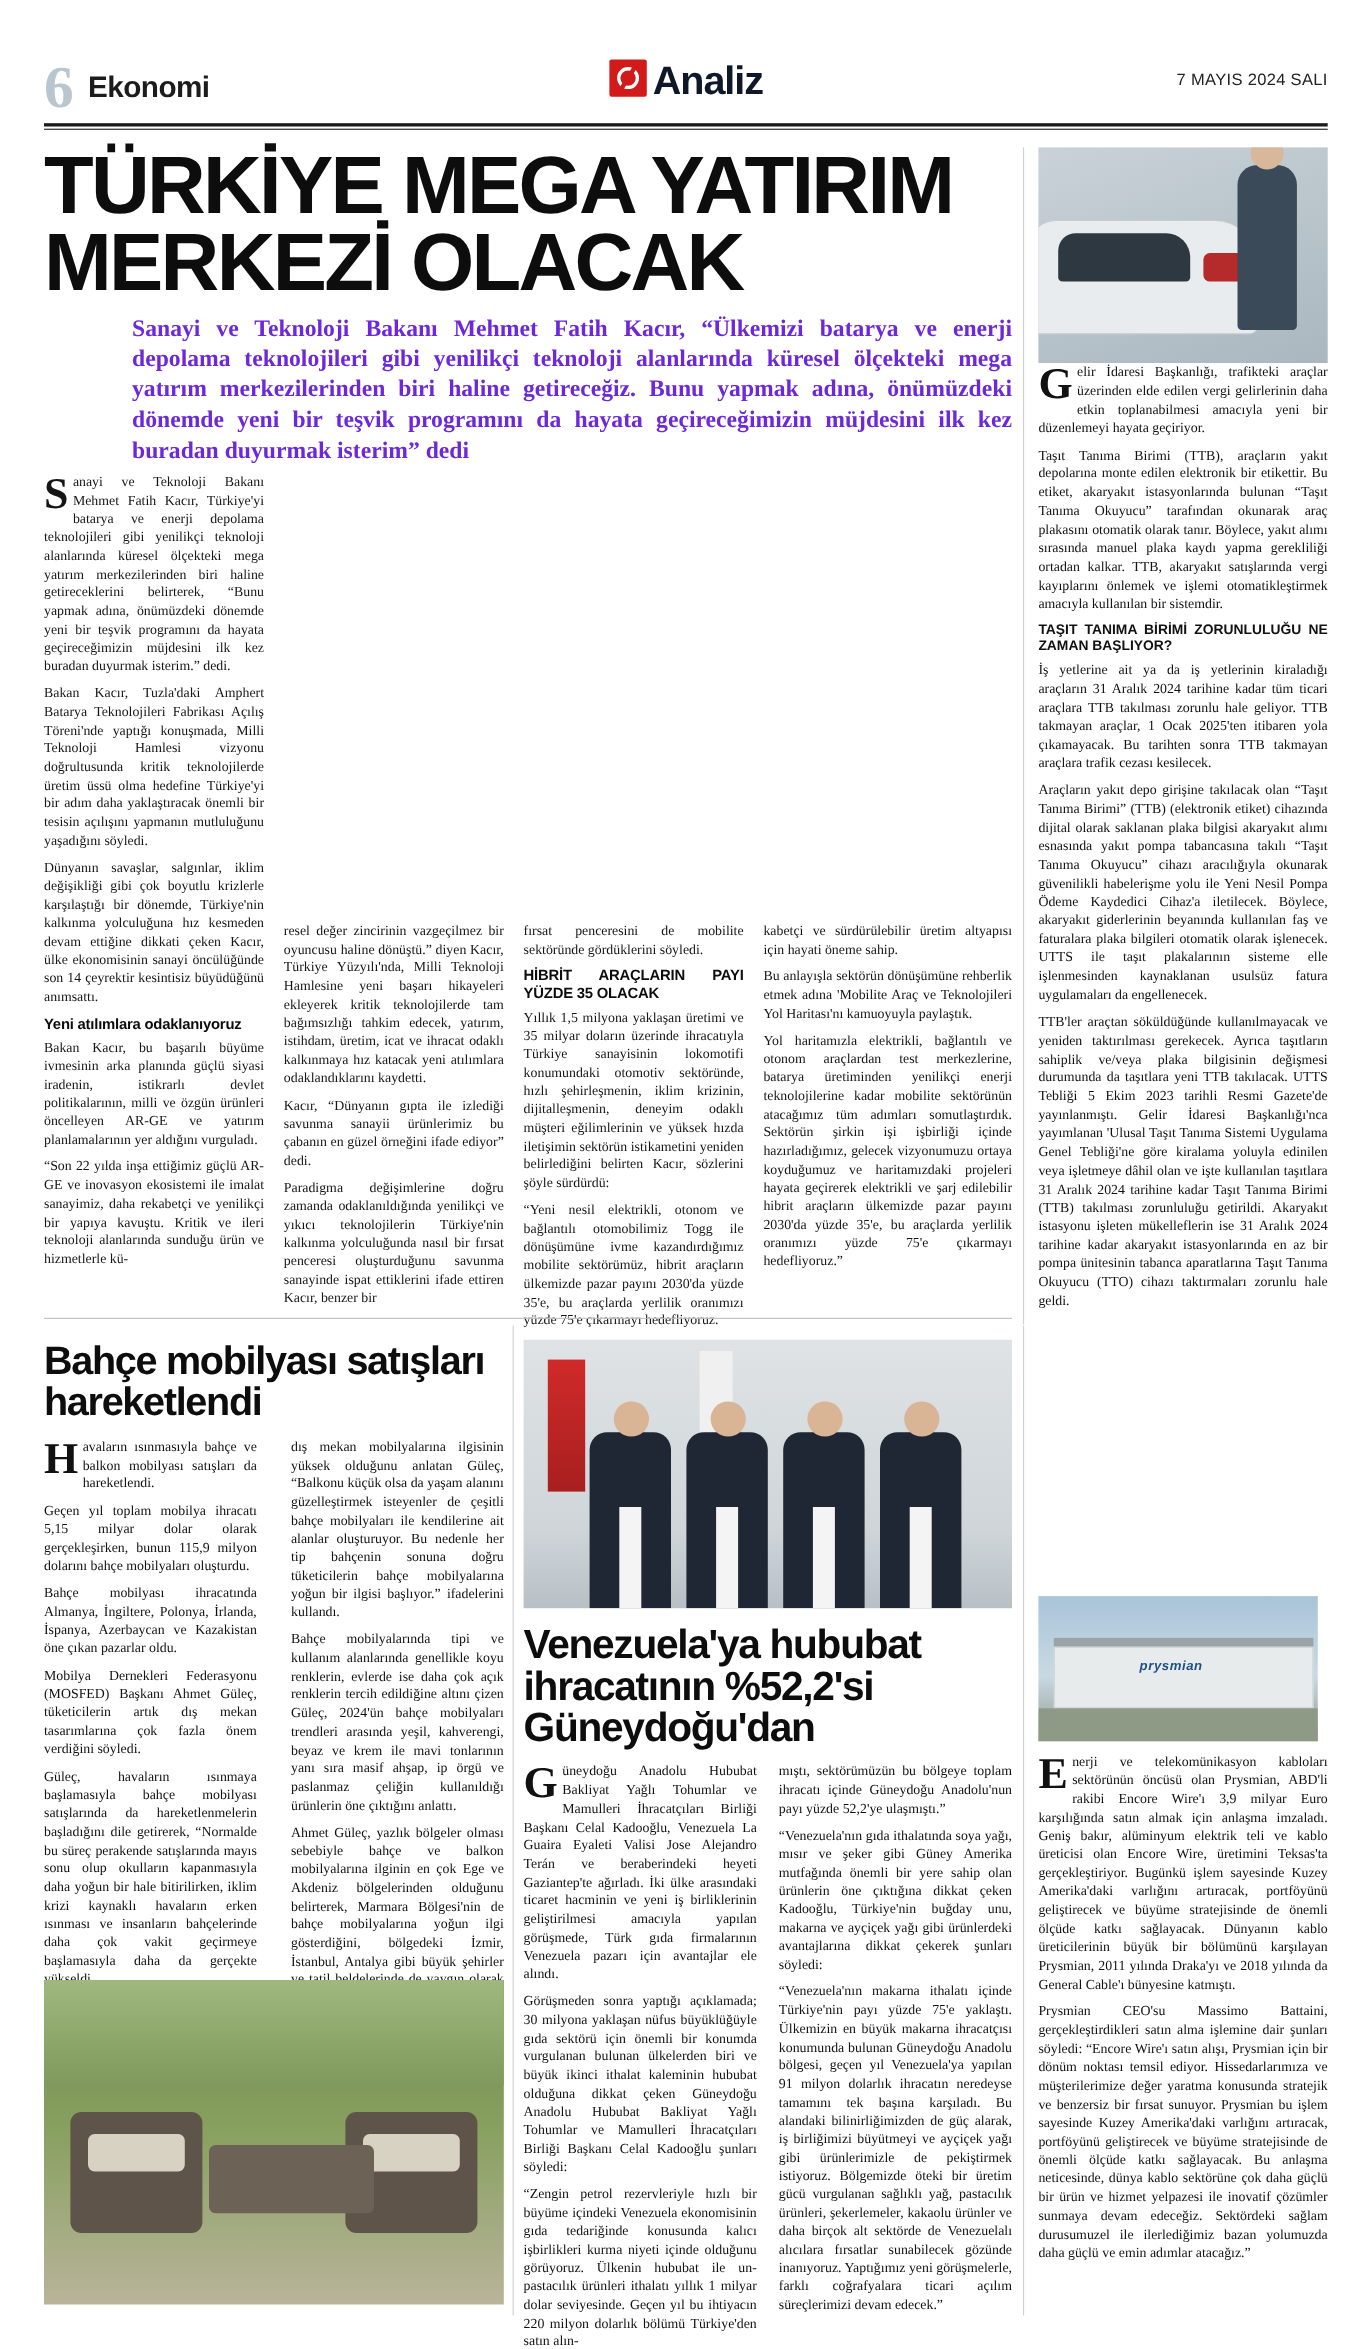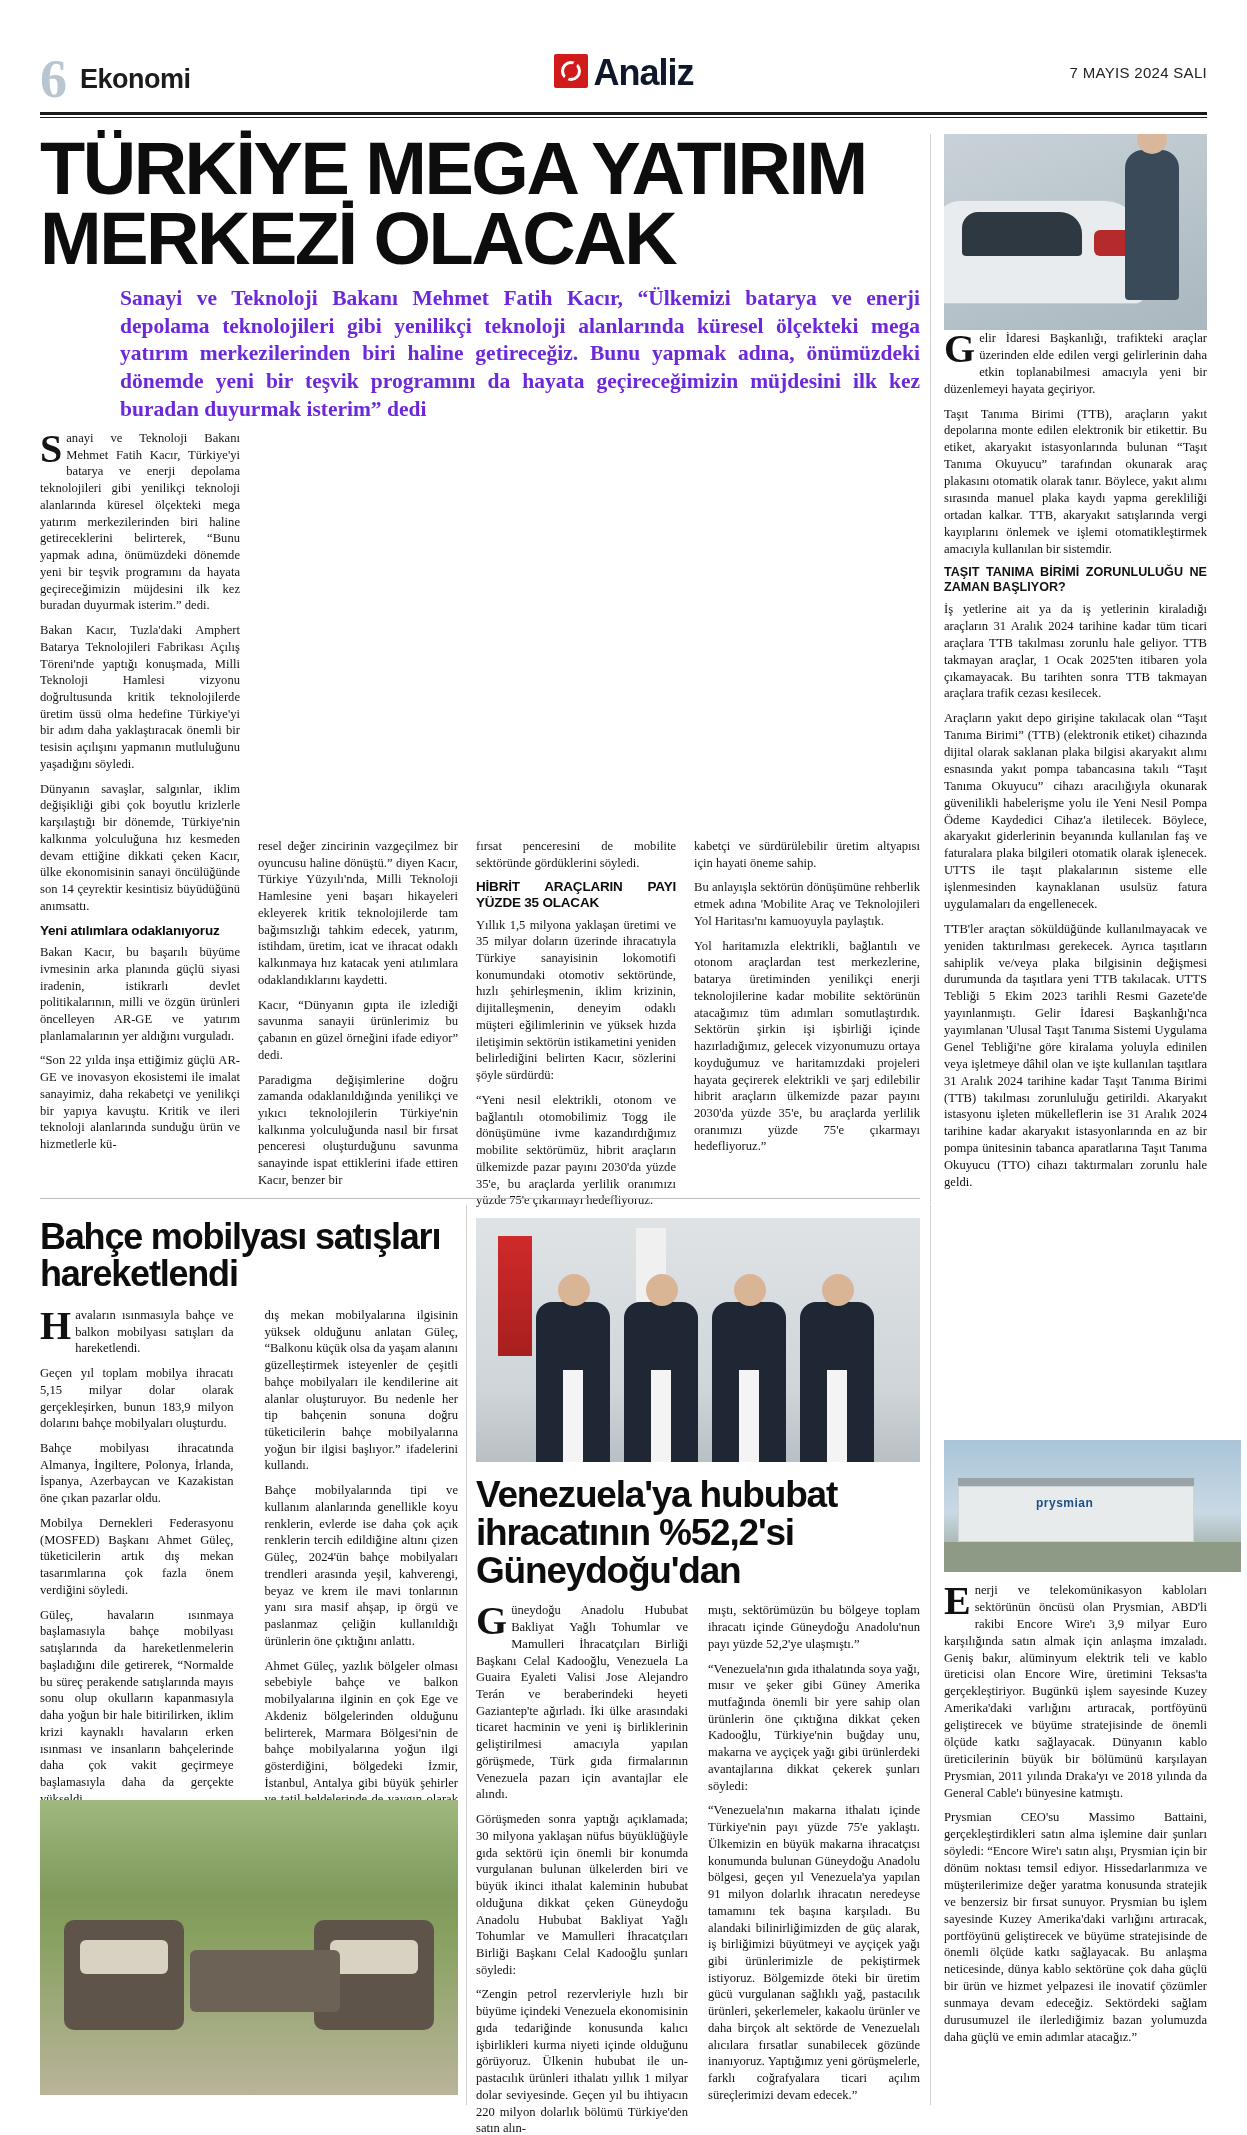--- a/index.html
+++ b/index.html
@@ -174,22 +174,23 @@
     font-size:31px; line-height:1.03; letter-spacing:-1px; color:#0d0d0d;
     margin:12px 0 10px 0;
   }
   .rail-body { font-size:12.6px; line-height:1.34; text-align:justify; }
   .rail-body p{ margin:0 0 8px 0; }
   .rail-sub {
     font-family:"Liberation Sans", sans-serif; font-weight:700; font-size:12.6px;
     line-height:1.18; margin:8px 0 6px 0;
   }
   .rail-photo2 {
-    width:297px; height:132px; margin:10px 0 10px 0; position:relative; overflow:hidden;
+    width:254px; height:132px; margin:21px 0 10px 0; position:relative; overflow:hidden;
     background:linear-gradient(180deg,#a9c4d8 0%,#c9d9e4 55%,#8f9b8a 100%);
+    font-style:italic;
   }
   .bldg{
     position:absolute; left:14px; top:46px; width:236px; height:56px;
     background:#e8ebec; border:1px solid #cfd4d6;
   }
   .bldg-roof{
     position:absolute; left:14px; top:38px; width:236px; height:10px; background:#9aa3a8;
   }
   .bldg-sign{
     position:absolute; left:92px; top:56px; font-family:"Liberation Sans", sans-serif;
@@ -340,21 +341,21 @@
       <p>Araçların yakıt depo girişine takılacak olan “Taşıt Tanıma Birimi” (TTB) (elektronik etiket) cihazında dijital olarak saklanan plaka bilgisi akaryakıt alımı esnasında yakıt pompa tabancasına takılı “Taşıt Tanıma Okuyucu” cihazı aracılığıyla okunarak güvenilikli habelerişme yolu ile Yeni Nesil Pompa Ödeme Kaydedici Cihaz'a iletilecek. Böylece, akaryakıt giderlerinin beyanında kullanılan faş ve faturalara plaka bilgileri otomatik olarak işlenecek. UTTS ile taşıt plakalarının sisteme elle işlenmesinden kaynaklanan usulsüz fatura uygulamaları da engellenecek.</p>
       <p>TTB'ler araçtan söküldüğünde kullanılmayacak ve yeniden taktırılması gerekecek. Ayrıca taşıtların sahiplik ve/veya plaka bilgisinin değişmesi durumunda da taşıtlara yeni TTB takılacak. UTTS Tebliği 5 Ekim 2023 tarihli Resmi Gazete'de yayınlanmıştı. Gelir İdaresi Başkanlığı'nca yayımlanan 'Ulusal Taşıt Tanıma Sistemi Uygulama Genel Tebliği'ne göre kiralama yoluyla edinilen veya işletmeye dâhil olan ve işte kullanılan taşıtlara 31 Aralık 2024 tarihine kadar Taşıt Tanıma Birimi (TTB) takılması zorunluluğu getirildi. Akaryakıt istasyonu işleten mükelleflerin ise 31 Aralık 2024 tarihine kadar akaryakıt istasyonlarında en az bir pompa ünitesinin tabanca aparatlarına Taşıt Tanıma Okuyucu (TTO) cihazı taktırmaları zorunlu hale geldi.</p>
     </div>
   </div>
 
   <div class="bot-left">
     <div class="bot-title">Bahçe mobilyası satışları hareketlendi</div>
     <div class="bot-cols">
       <div class="bot-col">
         <p class="dropcap-p">Havaların ısınmasıyla bahçe ve balkon mobilyası satışları da hareketlendi.</p>
-        <p>Geçen yıl toplam mobilya ihracatı 5,15 milyar dolar olarak gerçekleşirken, bunun 183,9 milyon dolarını bahçe mobilyaları oluşturdu.</p>
+        <p>Geçen yıl toplam mobilya ihracatı 5,15 milyar dolar olarak gerçekleşirken, bunun 115,9 milyon dolarını bahçe mobilyaları oluşturdu.</p>
         <p>Bahçe mobilyası ihracatında Almanya, İngiltere, Polonya, İrlanda, İspanya, Azerbaycan ve Kazakistan öne çıkan pazarlar oldu.</p>
         <p>Mobilya Dernekleri Federasyonu (MOSFED) Başkanı Ahmet Güleç, tüketicilerin artık dış mekan tasarımlarına çok fazla önem verdiğini söyledi.</p>
         <p>Güleç, havaların ısınmaya başlamasıyla bahçe mobilyası satışlarında da hareketlenmelerin başladığını dile getirerek, “Normalde bu süreç perakende satışlarında mayıs sonu olup okulların kapanmasıyla daha yoğun bir hale bitirilirken, iklim krizi kaynaklı havaların erken ısınması ve insanların bahçelerinde daha çok vakit geçirmeye başlamasıyla daha da gerçekte yükseldi.</p>
         <p>Güzel bir bahçeye ya da geniş bir balkona sahip tüketicilerin</p>
       </div>
       <div class="bot-col">
         <p>dış mekan mobilyalarına ilgisinin yüksek olduğunu anlatan Güleç, “Balkonu küçük olsa da yaşam alanını güzelleştirmek isteyenler de çeşitli bahçe mobilyaları ile kendilerine ait alanlar oluşturuyor. Bu nedenle her tip bahçenin sonuna doğru tüketicilerin bahçe mobilyalarına yoğun bir ilgisi başlıyor.” ifadelerini kullandı.</p>
         <p>Bahçe mobilyalarında tipi ve kullanım alanlarında genellikle koyu renklerin, evlerde ise daha çok açık renklerin tercih edildiğine altını çizen Güleç, 2024'ün bahçe mobilyaları trendleri arasında yeşil, kahverengi, beyaz ve krem ile mavi tonlarının yanı sıra masif ahşap, ip örgü ve paslanmaz çeliğin kullanıldığı ürünlerin öne çıktığını anlattı.</p>
         <p>Ahmet Güleç, yazlık bölgeler olması sebebiyle bahçe ve balkon mobilyalarına ilginin en çok Ege ve Akdeniz bölgelerinden olduğunu belirterek, Marmara Bölgesi'nin de bahçe mobilyalarına yoğun ilgi gösterdiğini, bölgedeki İzmir, İstanbul, Antalya gibi büyük şehirler ve tatil beldelerinde de yaygın olarak tercih edildiğini iletti.</p>
       </div>

